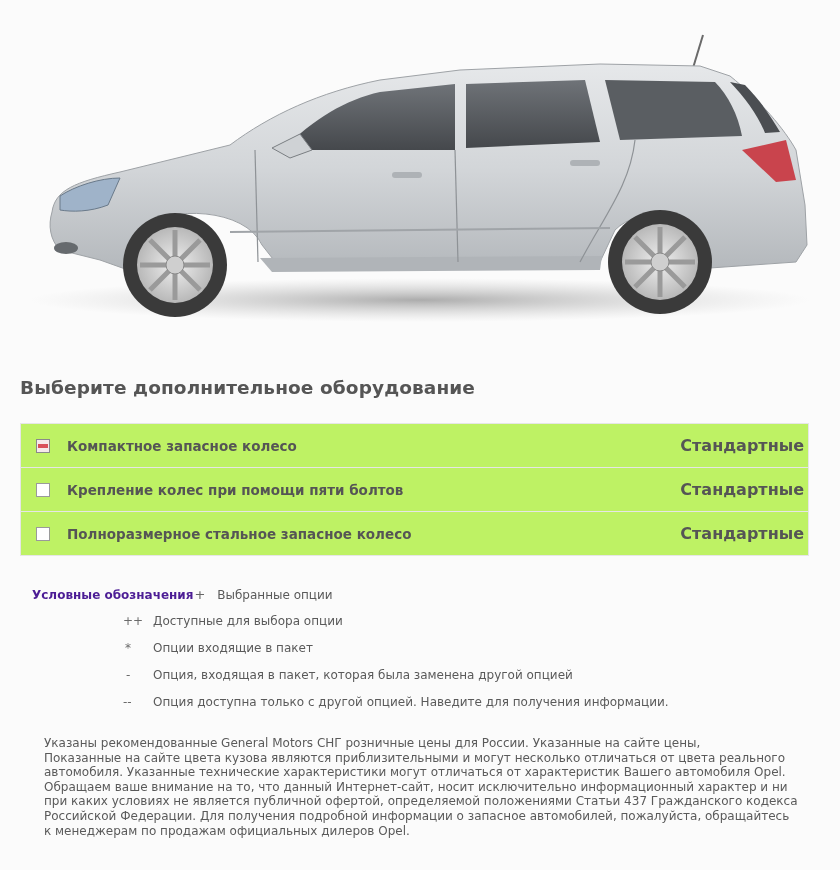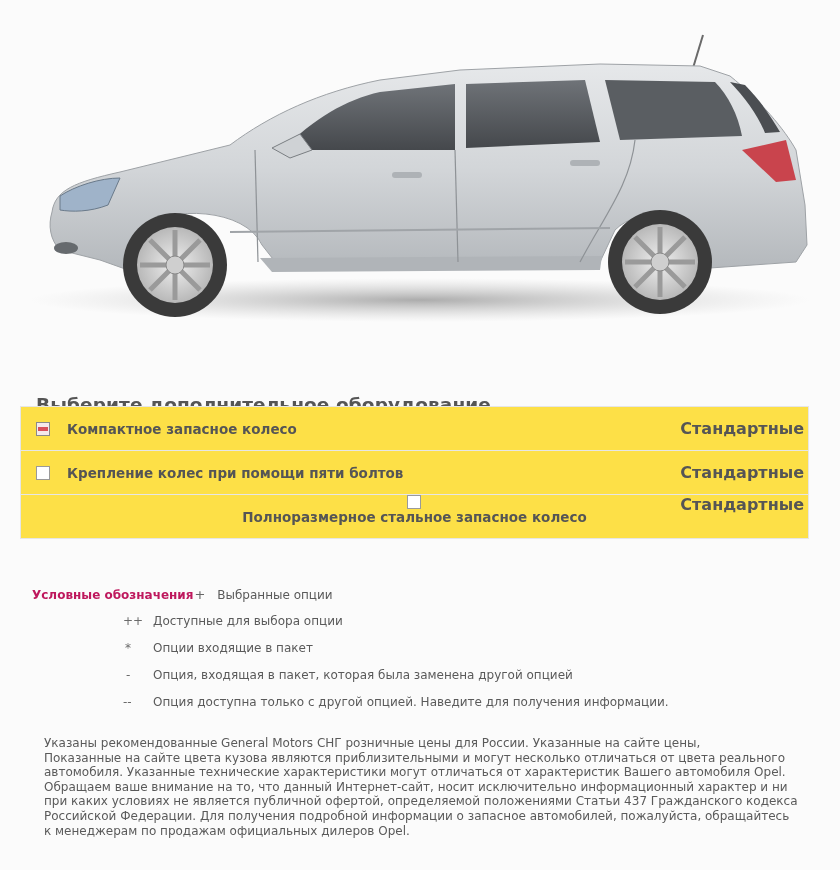--- a/index.html
+++ b/index.html
@@ -7,51 +7,50 @@
     width: 840px; height: 870px; overflow: hidden;
     background: #fbfbfb;
     font-family: "DejaVu Sans", sans-serif;
     color: #4a4a4a;
     position: relative;
   }
   .car-area { position: absolute; left: 0; top: 0; width: 840px; height: 345px; }
   .car-area svg { display: block; }
 
   .section-title {
-    position: absolute; left: 20px; top: 394px;
+    position: absolute; left: 20px; top: 377px;
     font-size: 18.5px; font-weight: bold; color: #555;
     letter-spacing: 0.1px;
-    margin-left: 16px;
   }
   .options-table {
-    position: absolute; left: 20px; top: 406px; width: 787px;
-    border: 1px solid #e6e6e6; background: #fde047;
+    position: absolute; left: 20px; top: 423px; width: 787px;
+    border: 1px solid #e6e6e6; background: #bef264;
   }
   .opt-row {
     display: flex; align-items: center; height: 43px;
     border-bottom: 1px solid #e6e6e6; position: relative;
   }
-  .opt-row:last-child { border-bottom: none; flex-direction: column; }
+  .opt-row:last-child { border-bottom: none; }
   .checkbox {
     width: 14px; height: 14px; border: 1px solid #9a9a9a; background: #fff;
     margin-left: 15px; margin-right: 17px; position: relative; flex: none;
     box-sizing: border-box;
   }
   .checkbox.standard::after {
     content: ""; position: absolute; left: 1px; right: 1px; top: 4px; height: 4px;
     background: #d9505a;
   }
   .checkbox.standard { border-color: #8a8a8a; background: #f6e9ea; }
   .opt-label { font-size: 13.5px; font-weight: bold; color: #555; }
   .opt-status {
     position: absolute; right: 4px; font-size: 16px; font-weight: bold; color: #555;
   }
 
   .legend { position: absolute; left: 32px; top: 587px; font-size: 12px; color: #5a5a5a; }
-  .legend-title { font-weight: bold; color: #be185d; }
+  .legend-title { font-weight: bold; color: #4c1d95; }
   .legend-row { position: absolute; white-space: nowrap; }
   .legend-sym { position: absolute; width: 30px; color: #6a6a6a; }
   .legend-text { position: absolute; left: 0; }
 
   .disclaimer {
     position: absolute; left: 19px; top: 736px; width: 800px;
     font-size: 12px; line-height: 14.6px; color: #5a5a5a; margin-left: 25px;
   }
   .disclaimer div { white-space: nowrap; }
 </style>

